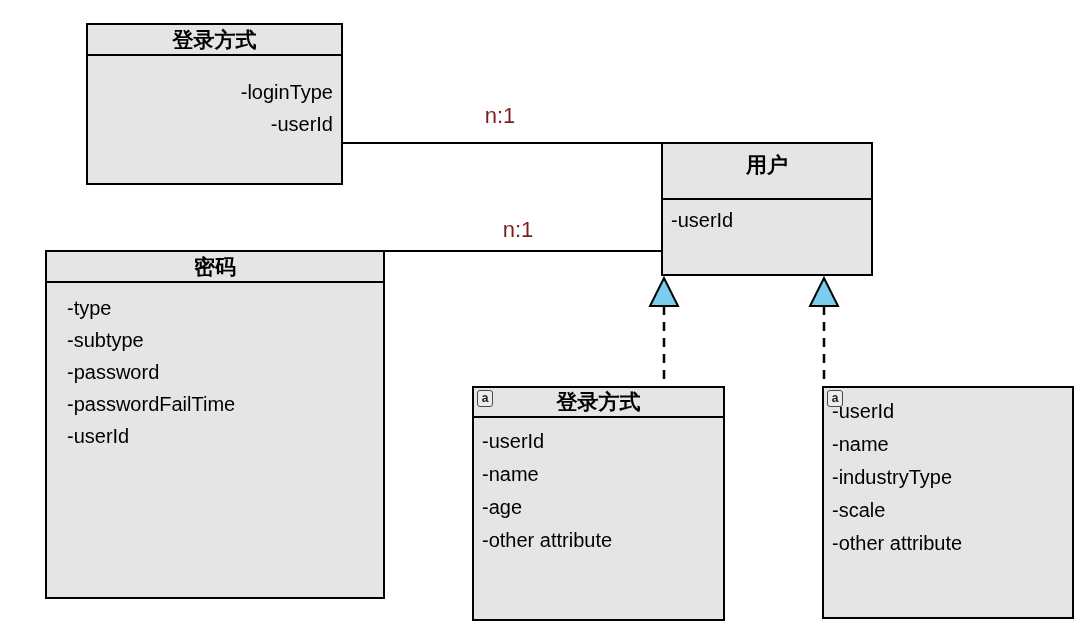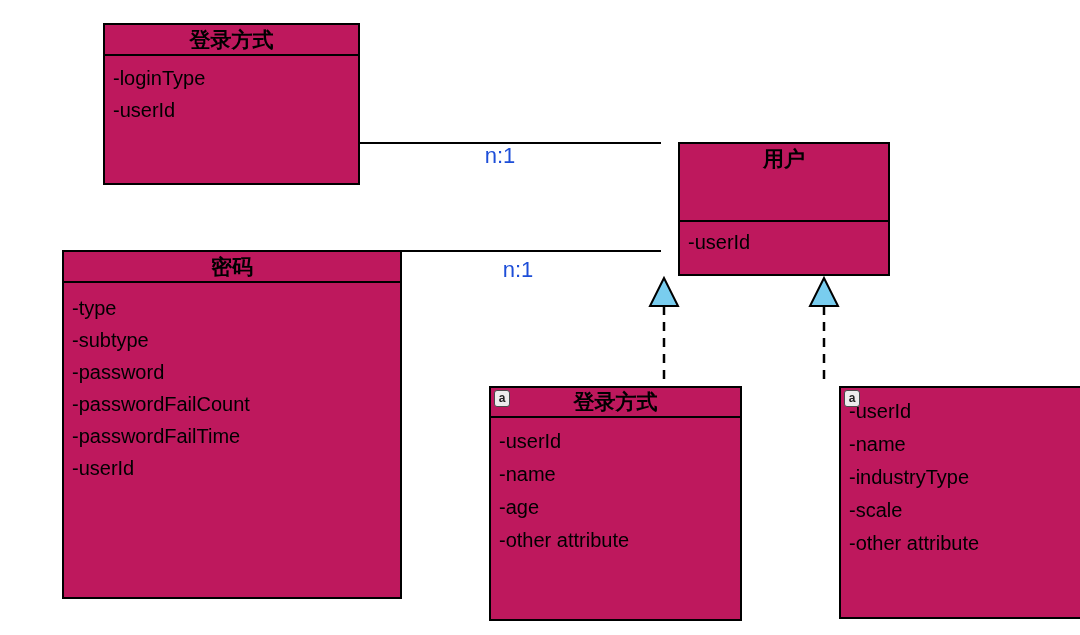--- a/index.html
+++ b/index.html
@@ -17,54 +17,53 @@
   }
   #connector-layer {
     position: absolute;
     left: 0; top: 0;
     width: 1080px; height: 635px;
     z-index: 1;
   }
   .class-box {
     position: absolute;
     box-sizing: border-box;
-    background: #be185d;
+    background: #e5e5e5;
     border: 2px solid #000000;
     z-index: 2;
-    margin-left: 17px;
   }
   .class-header {
     box-sizing: content-box;
     height: 29px;
     line-height: 29px;
     text-align: center;
     font-weight: bold;
     font-size: 21px;
     color: #000000;
     border-bottom: 2px solid #000000;
     position: relative;
   }
   .class-header.two-line {
-    height: 78px;
+    height: 56px;
     line-height: 28px;
-    padding-top: 1px;
+    padding-top: 7px;
     box-sizing: border-box;
     border-bottom: 2px solid #000000;
   }
   .class-header.short {
     height: 28px;
     line-height: 28px;
   }
   .class-attrs {
     font-size: 20px;
     color: #000000;
   }
   .attr { white-space: nowrap; }
-  .attrs-login    { padding: 6px 8px; line-height: 32px; }
-  .attrs-password { padding: 9px 8px; line-height: 32px; }
+  .attrs-login    { padding: 20px 8px; line-height: 32px; text-align: right; }
+  .attrs-password { padding: 9px 20px; line-height: 32px; }
   .attrs-user     { padding: 4px 8px; line-height: 32px; }
   .attrs-sub      { padding: 7px 8px; line-height: 33px; }
   .a-badge {
     position: absolute;
     left: 3px; top: 2px;
     width: 14px; height: 15px;
     line-height: 15px;
     background: #ececec;
     border: 1px solid #4a4a4a;
     border-radius: 3px;
@@ -72,23 +71,22 @@
     font-weight: bold;
     text-align: center;
     color: #222;
     z-index: 3;
   }
   .conn-label {
     position: absolute;
     width: 60px;
     text-align: center;
     font-size: 22px;
-    color: #1d4ed8;
+    color: #7f1d1d;
     z-index: 3;
-    margin-top: 40px;
   }
 </style>
 </head>
 <body>
 
 <div id="canvas">
 
   <svg id="connector-layer" width="1080" height="635" viewBox="0 0 1080 635" xmlns="http://www.w3.org/2000/svg">
 
     <line x1="343" y1="143" x2="661" y2="143" stroke="#000000" stroke-width="2"></line>
@@ -112,21 +110,20 @@
       <div class="attr">-userId</div>
     </div>
   </div>
 
   <div class="class-box" style="left:45px;top:250px;width:340px;height:349px">
     <div class="class-header">密码</div>
     <div class="class-attrs attrs-password">
       <div class="attr">-type</div>
       <div class="attr">-subtype</div>
       <div class="attr">-password</div>
-      <div class="attr">-passwordFailCount</div>
       <div class="attr">-passwordFailTime</div>
       <div class="attr">-userId</div>
     </div>
   </div>
 
   <div class="class-box" style="left:661px;top:142px;width:212px;height:134px">
     <div class="class-header two-line">
       <div>用户</div>
     </div>
     <div class="class-attrs attrs-user">

